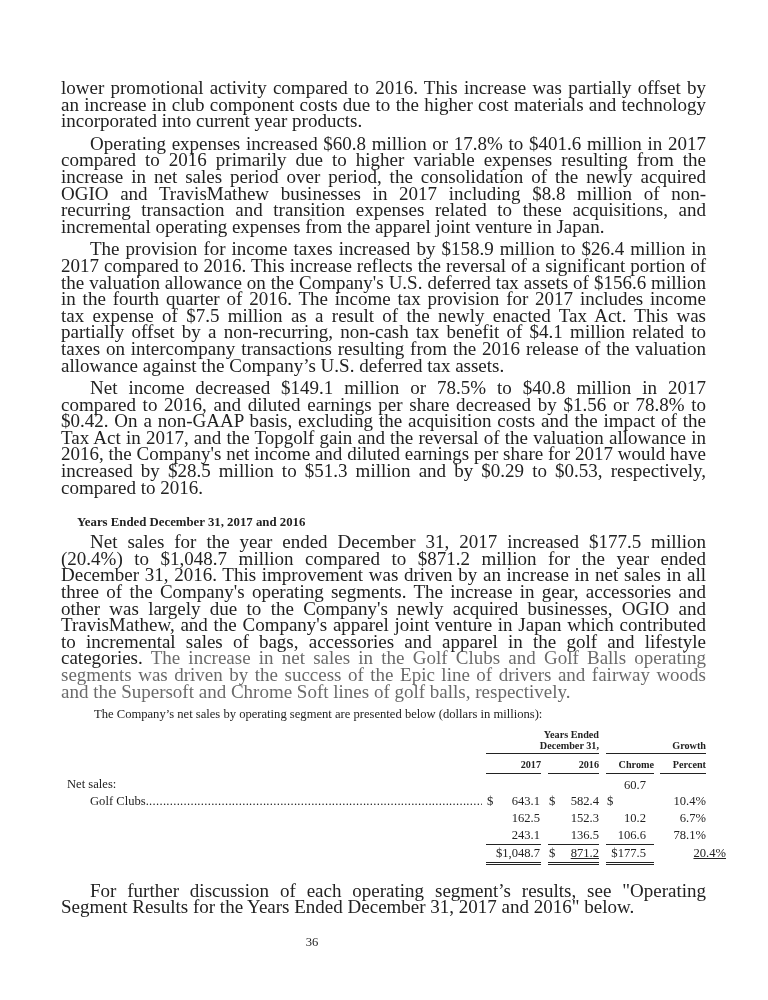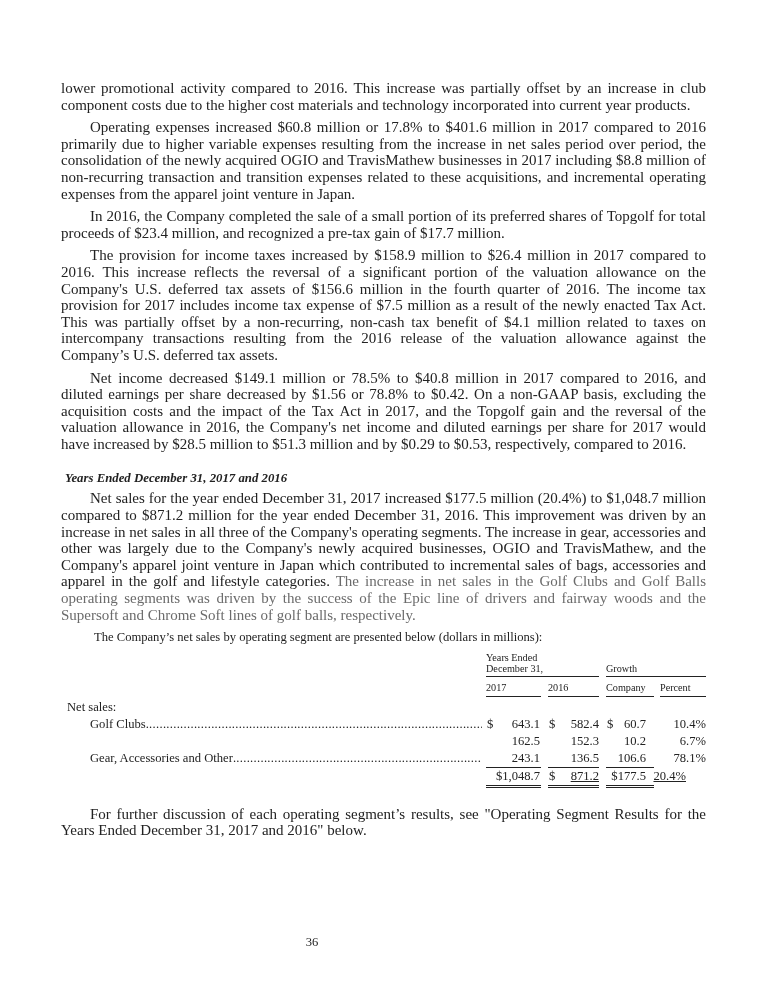--- a/index.html
+++ b/index.html
@@ -4,59 +4,57 @@
 <style>
   html, body { margin: 0; padding: 0; background: #ffffff; }
   body {
     width: 768px; height: 1000px; position: relative; overflow: hidden;
     font-family: "Liberation Serif", "DejaVu Serif", serif;
     color: #222222;
   }
   .page { position: absolute; left: 61px; top: 80px; width: 645px; }
   p.para {
     margin: 0 0 6px 0;
-    font-size: 15px;
+    font-size: 19px;
     line-height: 16.6px;
     text-align: justify;
     text-indent: 0;
   }
   p.para.indent { text-indent: 29px; }
   p.para .muted { color: #6b6b6b; }
   h3.section {
-    margin: 18px 0 4px 4px;
+    margin: 18px 0 4px 16px;
     font-size: 12.8px;
-    font-style: italic;
     font-weight: bold;
     line-height: 16px;
   }
   p.intro { margin: 0 0 4px 0; font-size: 12.6px; line-height: 16.6px; text-indent: 33px; }
 
   
   .tbl { position: relative; width: 645px; height: 140px; margin-top: 4px; font-size: 12.6px; }
-  .hdr { position: absolute; font-weight: normal; font-size: 10.2px; text-align: left; line-height: 11px; color: #222; }
+  .hdr { position: absolute; font-weight: bold; font-size: 10.2px; text-align: right; line-height: 11px; color: #222; }
   .rule { position: absolute; height: 0; border-top: 1.4px solid #222; }
   .rule.dbl { border-top: 1.2px solid #222; }
   .rule.dbl::after { content: ""; position: absolute; left: 0; right: 0; top: 1.6px; border-top: 1.2px solid #222; }
   .label { position: absolute; left: 0; white-space: nowrap; overflow: hidden; }
   .label.sub { left: 29px; width: 392px; }
   .label.sub .dots::after {
     content: "........................................................................................................................................................................................";
     letter-spacing: 0.3px;
   }
   .cell { position: absolute; text-align: right; white-space: nowrap; }
   .dollar { position: absolute; }
   .pagenum { position: absolute; top: 935px; left: 0; width: 624px; text-align: center; font-size: 12.6px; }
 </style>
 </head>
 <body>
 
 <div class="page">
   <p class="para">lower promotional activity compared to 2016. This increase was partially offset by an increase in club component costs due to the higher cost materials and technology incorporated into current year products.</p>
   <p class="para indent">Operating expenses increased $60.8 million or 17.8% to $401.6 million in 2017 compared to 2016 primarily due to higher variable expenses resulting from the increase in net sales period over period, the consolidation of the newly acquired OGIO and TravisMathew businesses in 2017 including $8.8 million of non-recurring transaction and transition expenses related to these acquisitions, and incremental operating expenses from the apparel joint venture in Japan.</p>
-  <p class="para indent">In 2016, the Company completed the sale of a small portion of its preferred shares of Topgolf for total proceeds of $23.4 million, and recognized a pre-tax gain of $17.7 million.</p>
   <p class="para indent">The provision for income taxes increased by $158.9 million to $26.4 million in 2017 compared to 2016. This increase reflects the reversal of a significant portion of the valuation allowance on the Company's U.S. deferred tax assets of $156.6 million in the fourth quarter of 2016. The income tax provision for 2017 includes income tax expense of $7.5 million as a result of the newly enacted Tax Act. This was partially offset by a non-recurring, non-cash tax benefit of $4.1 million related to taxes on intercompany transactions resulting from the 2016 release of the valuation allowance against the Company’s U.S. deferred tax assets.</p>
   <p class="para indent">Net income decreased $149.1 million or 78.5% to $40.8 million in 2017 compared to 2016, and diluted earnings per share decreased by $1.56 or 78.8% to $0.42. On a non-GAAP basis, excluding the acquisition costs and the impact of the Tax Act in 2017, and the Topgolf gain and the reversal of the valuation allowance in 2016, the Company's net income and diluted earnings per share for 2017 would have increased by $28.5 million to $51.3 million and by $0.29 to $0.53, respectively, compared to 2016.</p>
 
   <h3 class="section">Years Ended December 31, 2017 and 2016</h3>
 
   <p class="para indent"><span>Net sales for the year ended December 31, 2017 increased $177.5 million (20.4%) to $1,048.7 million compared to $871.2 million for the year ended December 31, 2016. This improvement was driven by an increase in net sales in all three of the Company's operating segments. The increase in gear, accessories and other was largely due to the Company's newly acquired businesses, OGIO and TravisMathew, and the Company's apparel joint venture in Japan which contributed to incremental sales of bags, accessories and apparel in the golf and lifestyle categories. </span><span class="muted">The increase in net sales in the Golf Clubs and Golf Balls operating segments was driven by the success of the Epic line of drivers and fairway woods and the Supersoft and Chrome Soft lines of golf balls, respectively.</span></p>
 
   <p class="intro">The Company’s net sales by operating segment are presented below (dollars in millions):</p>
 
   <div class="tbl">
@@ -64,58 +62,57 @@
     <div class="hdr" style="left:425px; top:2px; width:113px;">
       <div>Years Ended</div>
       <div>December 31,</div>
     </div>
     <div class="hdr" style="left:545px; top:13px; width:100px;">Growth</div>
     <div class="rule" style="left:425px; top:26px; width:113px;"></div>
     <div class="rule" style="left:545px; top:26px; width:100px;"></div>
 
     <div class="hdr" style="left:425px; top:32px; width:55px;">2017</div>
     <div class="hdr" style="left:487px; top:32px; width:51px;">2016</div>
-    <div class="hdr" style="left:545px; top:32px; width:48px;">Company</div>
+    <div class="hdr" style="left:545px; top:32px; width:48px;">Chrome</div>
     <div class="hdr" style="left:599px; top:32px; width:46px;">Percent</div>
     <div class="rule" style="left:425px; top:46px; width:55px;"></div>
     <div class="rule" style="left:487px; top:46px; width:51px;"></div>
     <div class="rule" style="left:545px; top:46px; width:48px;"></div>
     <div class="rule" style="left:599px; top:46px; width:46px;"></div>
 
     <div class="label" style="left:6px; top:50px;">Net sales:</div>
 
     <div class="label sub" style="top:67px;"><span>Golf Clubs</span><span class="dots"></span></div>
     <span class="dollar" style="left:426px; top:67px;">$</span>
     <div class="cell" style="left:425px; top:67px; width:54px;">643.1</div>
     <span class="dollar" style="left:488px; top:67px;">$</span>
     <div class="cell" style="left:487px; top:67px; width:51px;">582.4</div>
     <span class="dollar" style="left:546px; top:67px;">$</span>
-    <div class="cell" style="left:545px; top:67px; width:40px;">60.7</div>
+    <div class="cell" style="left:545px; top:51px; width:40px;">60.7</div>
     <div class="cell" style="left:599px; top:67px; width:46px;">10.4%</div>
 
     <div class="cell" style="left:425px; top:84px; width:54px;">162.5</div>
     <div class="cell" style="left:487px; top:84px; width:51px;">152.3</div>
     <div class="cell" style="left:545px; top:84px; width:40px;">10.2</div>
     <div class="cell" style="left:599px; top:84px; width:46px;">6.7%</div>
 
-    <div class="label sub" style="top:101px;"><span>Gear, Accessories and Other</span><span class="dots"></span></div>
     <div class="cell" style="left:425px; top:101px; width:54px;">243.1</div>
     <div class="cell" style="left:487px; top:101px; width:51px;">136.5</div>
     <div class="cell" style="left:545px; top:101px; width:40px;">106.6</div>
     <div class="cell" style="left:599px; top:101px; width:46px;">78.1%</div>
 
     <div class="rule" style="left:425px; top:117px; width:55px;"></div>
     <div class="rule" style="left:487px; top:117px; width:51px;"></div>
     <div class="rule" style="left:545px; top:117px; width:48px;"></div>
 
     <div class="cell" style="left:425px; top:119px; width:54px;">$1,048.7</div>
     <span class="dollar" style="left:488px; top:119px;">$</span>
     <div class="cell" style="left:487px; top:119px; width:51px;text-decoration:underline;">871.2</div>
     <div class="cell" style="left:545px; top:119px; width:40px;">$177.5</div>
-    <div class="cell" style="left:579px; top:119px; width:46px;text-decoration:underline;">20.4%</div>
+    <div class="cell" style="left:619px; top:119px; width:46px;text-decoration:underline;">20.4%</div>
 
     <div class="rule dbl" style="left:425px; top:135px; width:55px;"></div>
     <div class="rule dbl" style="left:487px; top:135px; width:51px;"></div>
     <div class="rule dbl" style="left:545px; top:135px; width:48px;"></div>
   </div>
 
   <p class="para indent" style="margin-top:16px;">For further discussion of each operating segment’s results, see "Operating Segment Results for the Years Ended December 31, 2017 and 2016" below.</p>
 </div>
 
 <div class="pagenum">36</div>

